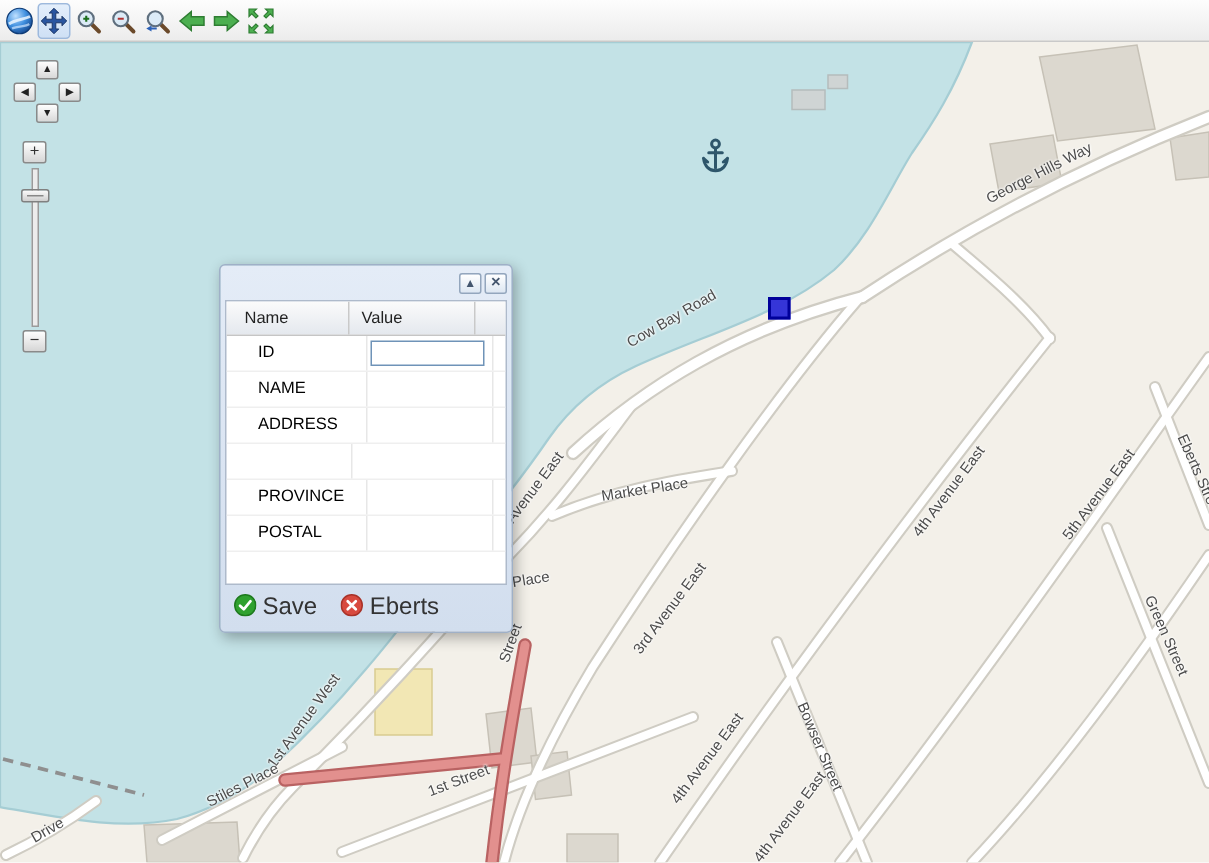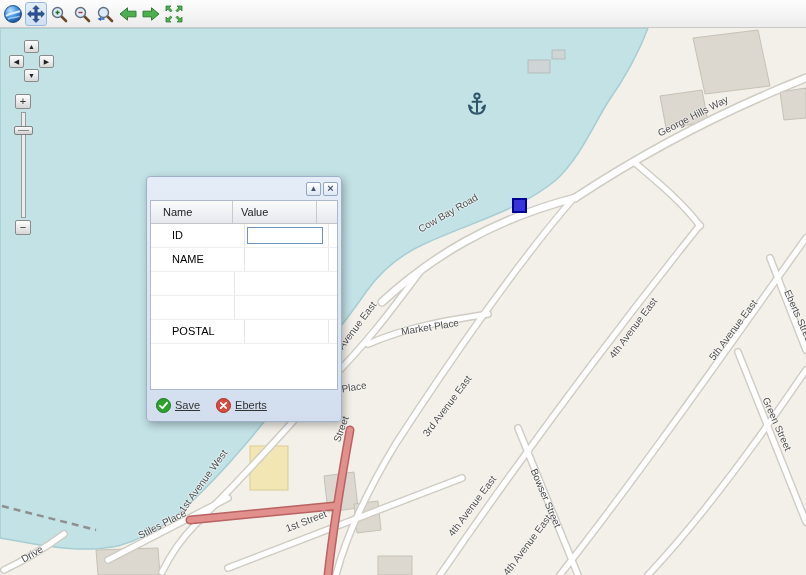--- a/index.html
+++ b/index.html
@@ -53,21 +53,21 @@
   .gh-name{width:82px;padding-left:12px;border-right:1px solid #c9c9c9;box-sizing:border-box;height:100%;line-height:22px;}
   .gh-value{width:84px;padding-left:8px;border-right:1px solid #c9c9c9;box-sizing:border-box;height:100%;line-height:22px;}
   .gh-rest{flex:1;height:100%;}
   .grow{display:flex;height:23px;border-bottom:1px solid #efefef;font-size:11px;color:#000;}
   .gc-name{width:82px;padding-left:9px;line-height:23px;border-right:1px solid #e7e7e7;box-sizing:border-box;margin-left:12px;}
   .gc-value{width:84px;line-height:23px;border-right:1px solid #e7e7e7;box-sizing:border-box;padding:0 2px;}
   .gc-rest{flex:1;}
   .gc-value input{width:76px;height:17px;margin-top:2px;border:1px solid #6f93b8;font-size:11px;
                   padding:0 3px;font-family:"Liberation Sans",sans-serif;box-sizing:border-box;}
   .popup-footer{height:26px;display:flex;align-items:center;gap:16px;padding-left:6px;margin-top:2px;}
-  .fbtn{display:flex;align-items:center;gap:4px;font-size:11px;color:#333;cursor:pointer;text-decoration:underline;}
+  .fbtn{display:flex;gap:4px;font-size:16px;color:#333;cursor:pointer;}
 </style>
 </head>
 <body>
 
 <div class="stage">
 
   <svg class="map-svg" width="806" height="575" viewBox="0 0 806 575">
     <rect x="0" y="0" width="806" height="575" fill="#f3f0e9"></rect>
     <path d="M0,28 L648,28 C636,60 622,82 608,102 C594,124 580,158 556,180
          C520,210 472,222 424,244 C398,256 380,272 366,292
@@ -254,24 +254,30 @@
           <input type="text" value="" style="">
         </div>
         <div class="gc-rest"></div>
       </div>
       <div class="grow">
         <div class="gc-name">NAME</div>
         <div class="gc-value"></div>
         <div class="gc-rest"></div>
       </div>
       <div class="grow">
-        <div class="gc-value"></div>
-        <div class="gc-rest"></div>
-      </div>
-      <div class="grow">
+        <div class="gc-name">ADDRESS</div>
+        <div class="gc-value"></div>
+        <div class="gc-rest"></div>
+      </div>
+      <div class="grow">
+        <div class="gc-value"></div>
+        <div class="gc-rest"></div>
+      </div>
+      <div class="grow">
+        <div class="gc-name">PROVINCE</div>
         <div class="gc-value"></div>
         <div class="gc-rest"></div>
       </div>
       <div class="grow">
         <div class="gc-name">POSTAL</div>
         <div class="gc-value"></div>
         <div class="gc-rest"></div>
       </div>
     </div>
 

